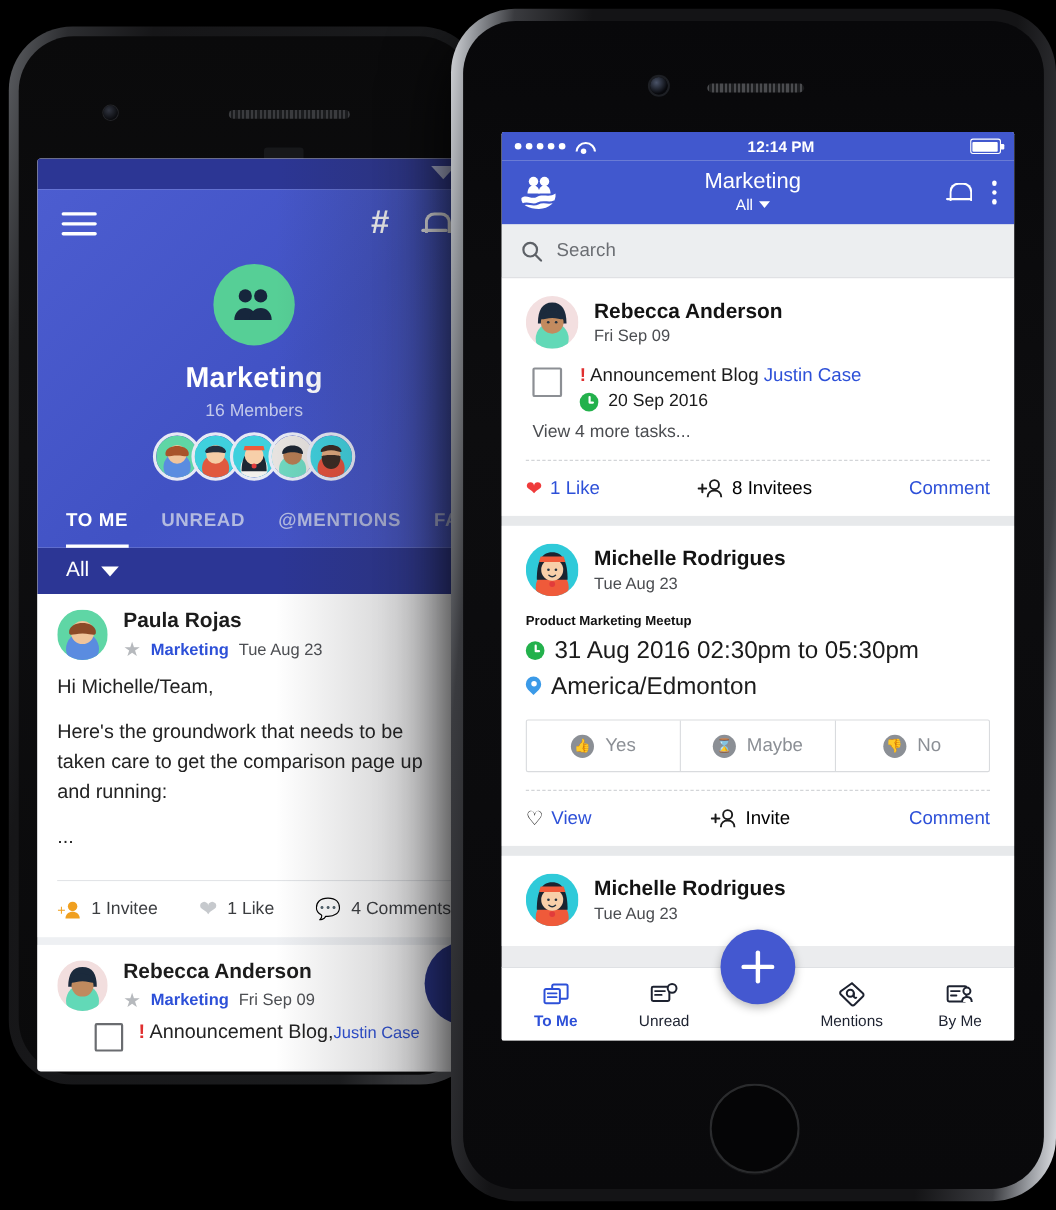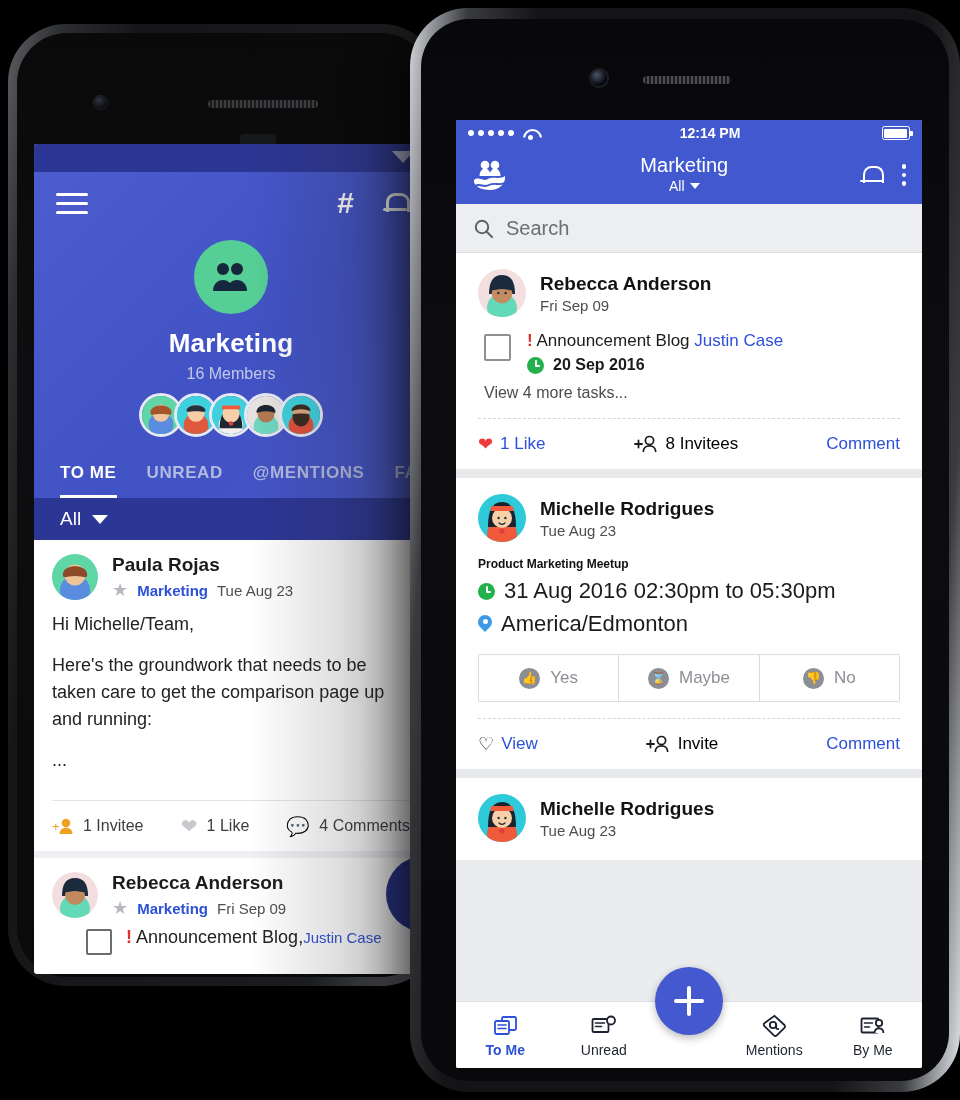--- a/index.html
+++ b/index.html
@@ -27,21 +27,21 @@
   #pb-sensor{position:absolute;left:232px;top:110px;width:36px;height:12px;border-radius:3px;background:#17181a;}
 
   
   #phone-front{left:410px;top:8px;width:550px;height:1084px;}
   #phone-front .rim{
     background:linear-gradient(95deg,#d6d8dc 0%,#8d9095 4%,#3a3b3f 9%,#141416 20%,#141416 80%,#3b3c40 91%,#9a9da2 96%,#e2e4e8 100%);
     box-shadow:0 22px 60px rgba(0,0,0,.9);
   }
   #phone-front .bezel{position:absolute;left:11px;top:11px;right:11px;bottom:11px;border-radius:48px;
     background:linear-gradient(180deg,#08080a,#0d0d0f 35%,#09090b);}
-  #phone-front .screen{left:46px;top:112px;width:466px;height:948px;border-radius:2px;background:#ebecee;}
+  #phone-front .screen{left:46px;top:112px;width:466px;height:826px;border-radius:2px;background:#ebecee;}
   #pf-cam{position:absolute;left:181px;top:62px;width:16px;height:16px;border-radius:50%;
     background:radial-gradient(circle at 36% 32%,#4a5368,#07080c 68%);box-shadow:0 0 0 2px #1d1f24;}
   #pf-speaker{position:absolute;left:233px;top:68px;width:88px;height:8px;border-radius:4px;
     background:repeating-linear-gradient(90deg,#4a4b4e 0 2px,#1c1d1f 2px 4px);}
   #pf-home{position:absolute;left:235px;top:977px;width:82px;height:82px;border-radius:50%;
     background:#050506;box-shadow:inset 0 0 0 2px #2a2b2d, 0 1px 0 rgba(255,255,255,.05);}
 
   
   .b-status{height:28px;background:#2c3694;position:relative;}
   .b-wifi{position:absolute;right:14px;top:7px;width:0;height:0;
@@ -111,33 +111,33 @@
   .f-chev{width:0;height:0;border-left:5px solid transparent;border-right:5px solid transparent;border-top:6px solid #fff;}
   .f-nav-right{display:flex;align-items:center;gap:20px;}
   .f-bell{width:21px;height:23px;position:relative;}
   .f-bell::before{content:"";position:absolute;left:2px;top:2px;width:17px;height:15px;border:2.3px solid #fff;
     border-bottom:none;border-radius:8.5px 8.5px 0 0;}
   .f-bell::after{content:"";position:absolute;left:-1px;top:16px;width:23px;height:2.3px;background:#fff;border-radius:2px;}
   .f-kebab{display:flex;flex-direction:column;gap:4px;align-items:center;}
   .f-kebab i{width:4.5px;height:4.5px;border-radius:50%;background:#fff;display:block;}
   .f-search{height:48px;background:#eceef0;display:flex;align-items:center;gap:13px;padding:0 18px;
     border-bottom:1px solid #dcdee1;}
-  .f-search .ph{color:#6b6e73;font-size:20px;}
+  .f-search .ph{color:#6b6e73;font-size:17px;}
   .f-scroll{background:#e7e9eb;}
   .f-card{background:#fff;margin-bottom:9px;padding:16px 22px 0 22px;}
   .f-phead{display:flex;gap:14px;align-items:center;}
   .f-pav{width:48px;height:48px;border-radius:50%;overflow:hidden;flex:0 0 48px;position:relative;}
   .f-pname{font-size:19px;font-weight:700;color:#131313;}
   .f-pdate{font-size:15px;color:#4b4d51;margin-top:2px;}
   .f-task{display:flex;gap:16px;align-items:flex-start;padding:14px 0 0 6px;}
   .f-chk{width:23px;height:23px;border:2px solid #8c8f94;border-radius:2px;flex:0 0 23px;margin-top:3px;background:#fff;}
   .f-tasktitle{font-size:17px;color:#1b1b1b;}
   .f-bang{color:#e02f2f;font-weight:700;}
   .f-link{color:#2d50d8;}
-  .f-due{display:flex;align-items:center;gap:9px;margin-top:5px;font-size:16px;color:#1b1b1b;font-weight:700;}
+  .f-due{display:flex;align-items:center;gap:9px;margin-top:5px;font-size:16px;color:#1b1b1b;font-weight:400;}
   .f-more{font-size:16px;color:#4b4d51;margin-top:10px;padding-left:6px;}
   .clock{width:17px;height:17px;border-radius:50%;background:#23b14c;position:relative;flex:0 0 17px;}
   .clock::before{content:"";position:absolute;left:7.5px;top:3.5px;width:2px;height:5.5px;background:#fff;border-radius:1px;}
   .clock::after{content:"";position:absolute;left:8px;top:8px;width:4.5px;height:2px;background:#fff;border-radius:1px;}
   .pin{width:14px;height:18px;position:relative;flex:0 0 14px;}
   .pin::before{content:"";position:absolute;left:0;top:0;width:14px;height:14px;border-radius:50% 50% 50% 0;
     transform:rotate(-45deg);background:#3b9ae8;}
   .pin::after{content:"";position:absolute;left:4.6px;top:4.4px;width:5px;height:5px;border-radius:50%;background:#fff;}
   .f-evtitle{font-size:12px;font-weight:700;color:#111;padding-top:15px;}
   .f-evrow{display:flex;align-items:center;gap:9px;margin-top:7px;font-size:22px;color:#1b1b1b;}

